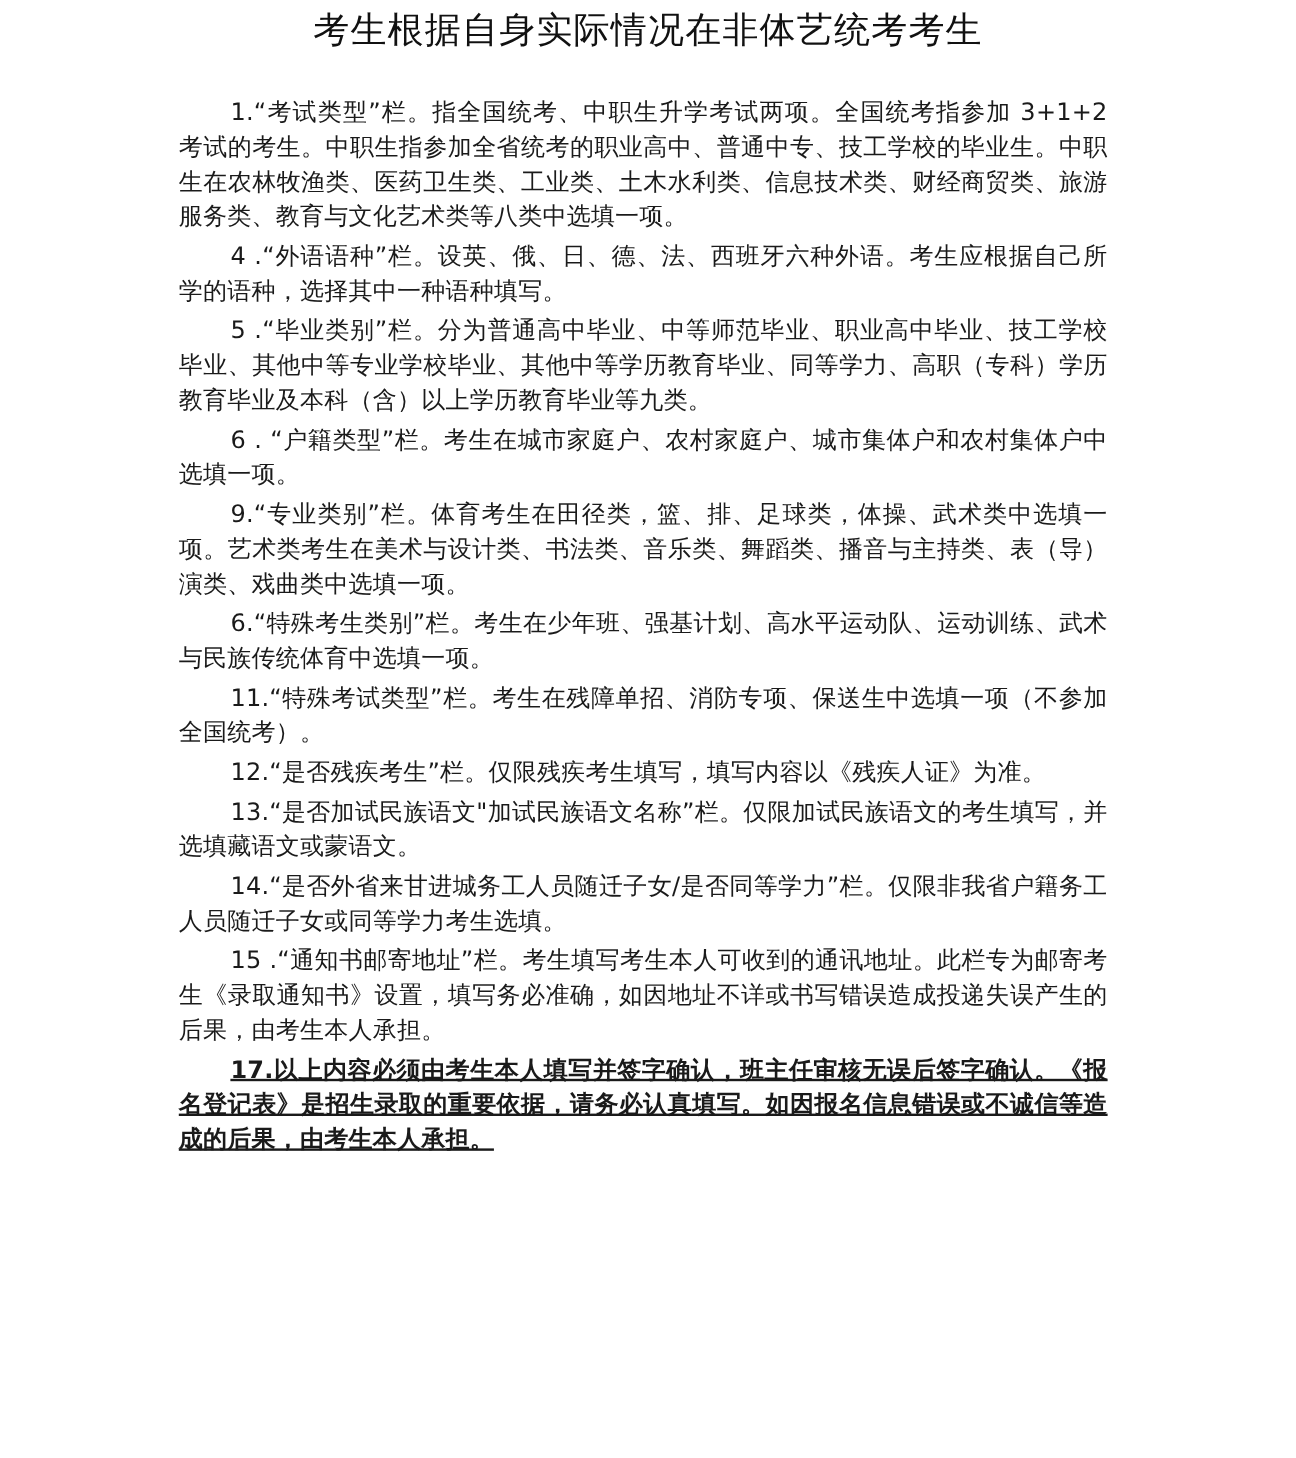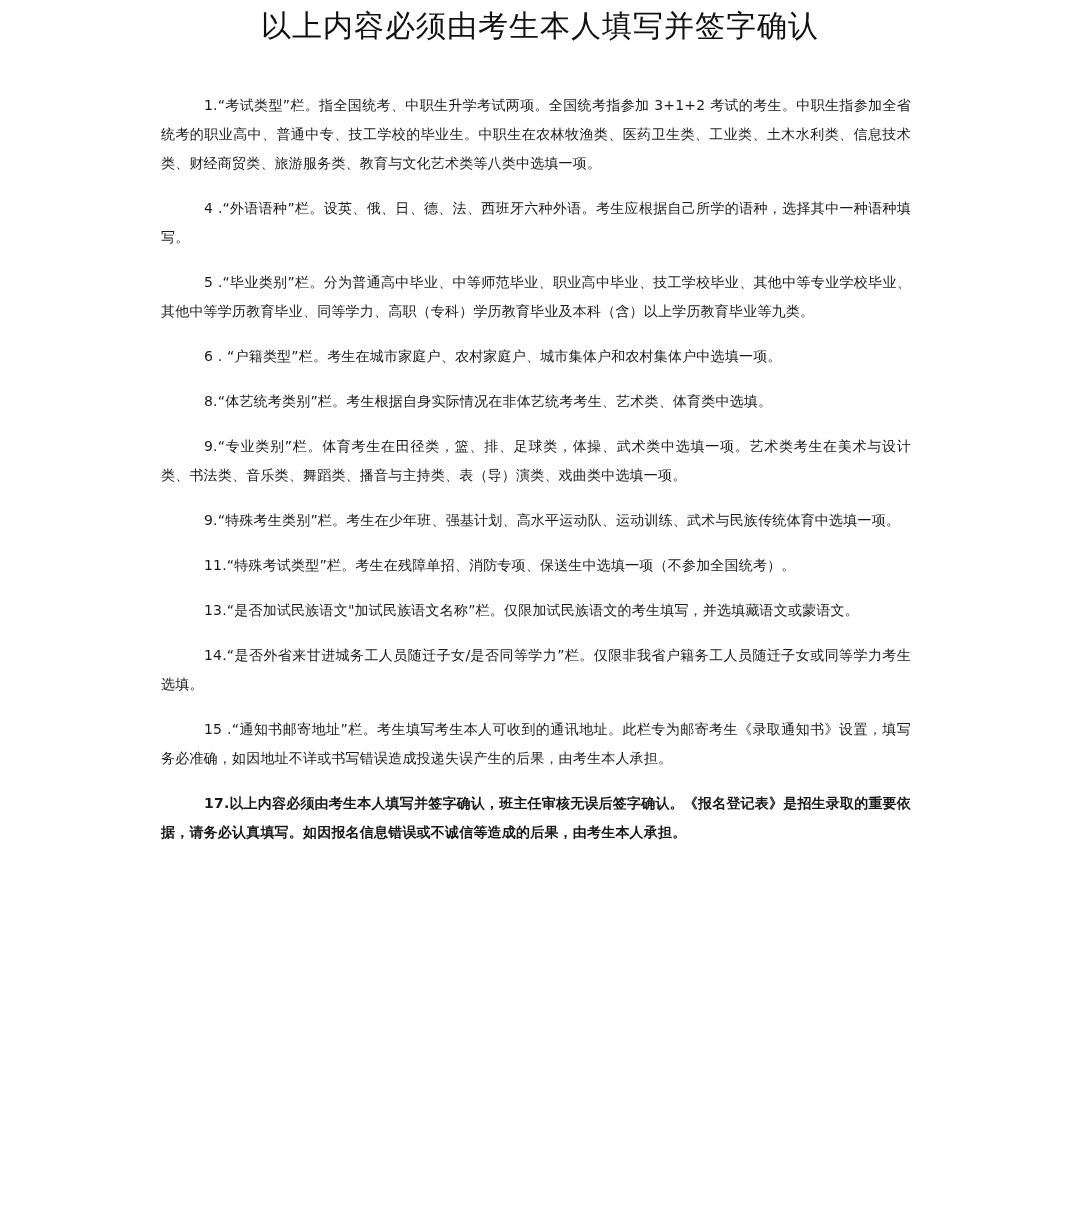--- a/index.html
+++ b/index.html
@@ -1,35 +1,35 @@
 <!DOCTYPE html>
 <html><head>
 <meta charset="utf-8">
 <style>
   html, body { margin:0; padding:0; background:#ffffff; }
   body { width:1080px; height:1215px; overflow:hidden; position:relative;
          font-family:"DejaVu Sans", "Liberation Sans", sans-serif; color:#1a1a1a; }
   .title { position:absolute; top:6px; left:0; width:1080px; text-align:center;
            font-size:30px; line-height:40px; color:#111; letter-spacing:1px; }
   .content { position:absolute; top:75px; left:145px; width:782px; }
-  .para { font-size:14px; line-height:29px; text-indent:43px; margin:16px;
+  .para { font-size:20px; line-height:29px; text-indent:43px; margin:4px;
           text-align:justify; text-align-last:left; letter-spacing:0.2px; }
-  .para.bold { font-weight:bold; }
+  .para.bold { font-weight:bold;text-decoration:underline; }
 </style>
 </head>
 <body>
 
-<h1 class="title" style="margin:0;font-weight:normal;">以上内容必须由考生本人填写并签字确认</h1>
+<h1 class="title" style="margin:0;font-weight:normal;">考生根据自身实际情况在非体艺统考考生</h1>
 
 <div class="content">
   <p class="para">1.“考试类型”栏。指全国统考、中职生升学考试两项。全国统考指参加 3+1+2 考试的考生。中职生指参加全省统考的职业高中、普通中专、技工学校的毕业生。中职生在农林牧渔类、医药卫生类、工业类、土木水利类、信息技术类、财经商贸类、旅游服务类、教育与文化艺术类等八类中选填一项。</p>
   <p class="para">4 .“外语语种”栏。设英、俄、日、德、法、西班牙六种外语。考生应根据自己所学的语种，选择其中一种语种填写。</p>
   <p class="para">5 .“毕业类别”栏。分为普通高中毕业、中等师范毕业、职业高中毕业、技工学校毕业、其他中等专业学校毕业、其他中等学历教育毕业、同等学力、高职（专科）学历教育毕业及本科（含）以上学历教育毕业等九类。</p>
   <p class="para">6 . “户籍类型”栏。考生在城市家庭户、农村家庭户、城市集体户和农村集体户中选填一项。</p>
-  <p class="para">8.“体艺统考类别”栏。考生根据自身实际情况在非体艺统考考生、艺术类、体育类中选填。</p>
   <p class="para">9.“专业类别”栏。体育考生在田径类，篮、排、足球类，体操、武术类中选填一项。艺术类考生在美术与设计类、书法类、音乐类、舞蹈类、播音与主持类、表（导）演类、戏曲类中选填一项。</p>
-  <p class="para">9.“特殊考生类别”栏。考生在少年班、强基计划、高水平运动队、运动训练、武术与民族传统体育中选填一项。</p>
+  <p class="para">6.“特殊考生类别”栏。考生在少年班、强基计划、高水平运动队、运动训练、武术与民族传统体育中选填一项。</p>
   <p class="para">11.“特殊考试类型”栏。考生在残障单招、消防专项、保送生中选填一项（不参加全国统考）。</p>
+  <p class="para">12.“是否残疾考生”栏。仅限残疾考生填写，填写内容以《残疾人证》为准。</p>
   <p class="para">13.“是否加试民族语文"加试民族语文名称”栏。仅限加试民族语文的考生填写，并选填藏语文或蒙语文。</p>
   <p class="para">14.“是否外省来甘进城务工人员随迁子女/是否同等学力”栏。仅限非我省户籍务工人员随迁子女或同等学力考生选填。</p>
   <p class="para">15 .“通知书邮寄地址”栏。考生填写考生本人可收到的通讯地址。此栏专为邮寄考生《录取通知书》设置，填写务必准确，如因地址不详或书写错误造成投递失误产生的后果，由考生本人承担。</p>
   <p class="para bold">17.以上内容必须由考生本人填写并签字确认，班主任审核无误后签字确认。《报名登记表》是招生录取的重要依据，请务必认真填写。如因报名信息错误或不诚信等造成的后果，由考生本人承担。</p>
 </div>
 
 </body></html>

